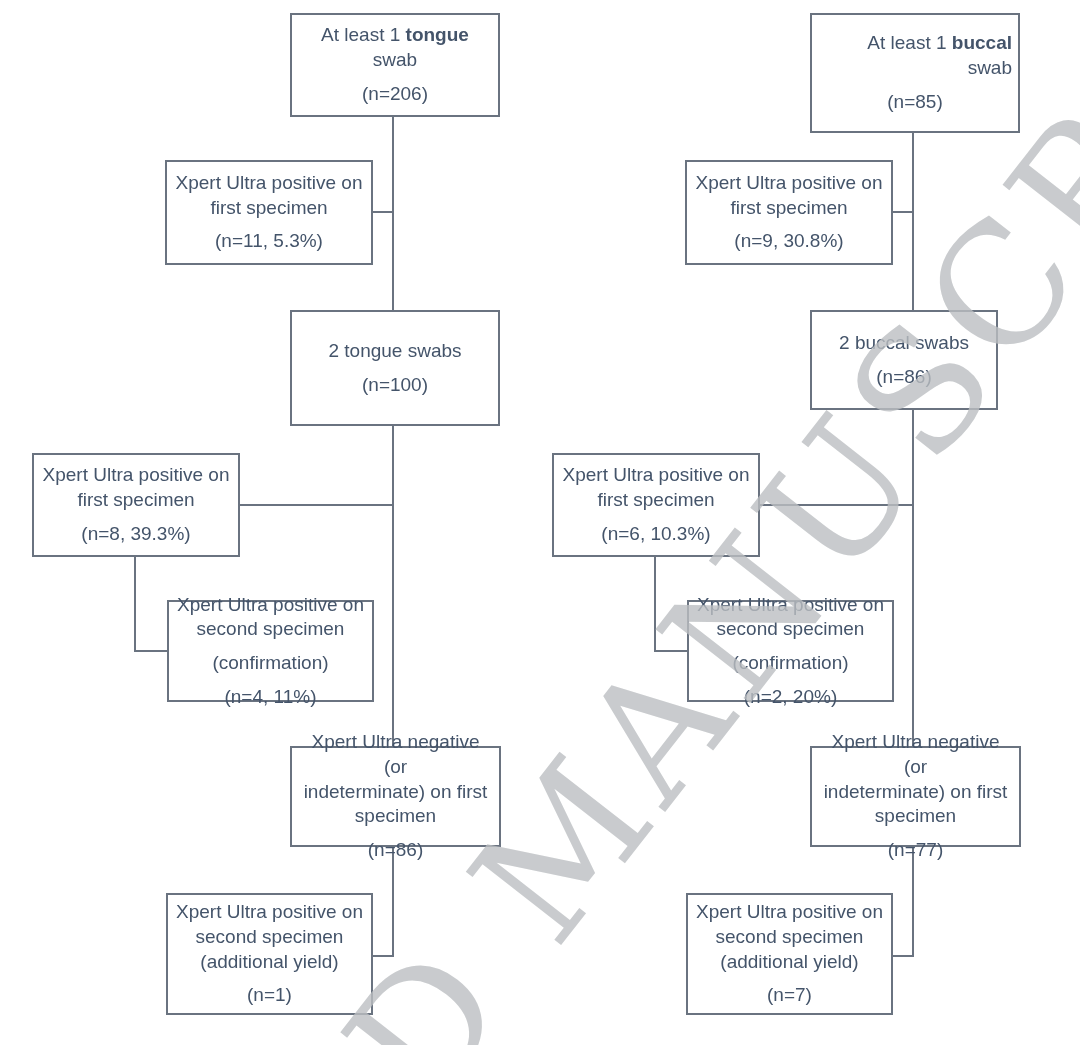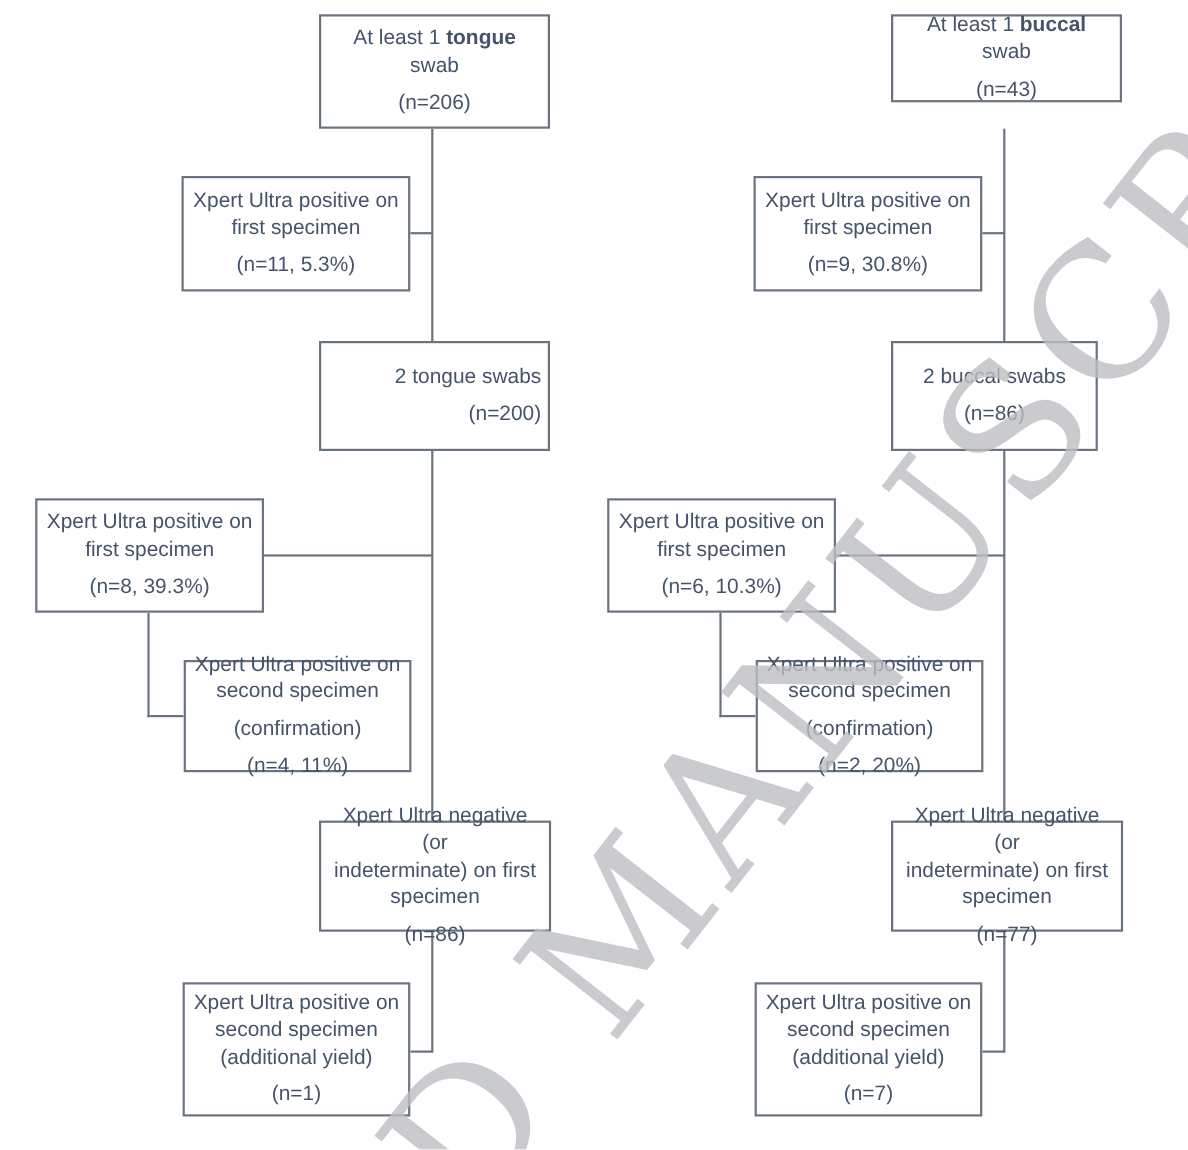--- a/index.html
+++ b/index.html
@@ -24,36 +24,36 @@
     font-family:"DejaVu Serif", serif;
     font-size:165px; letter-spacing:10px; line-height:1;
     color:#bcbfc2; opacity:0.8; white-space:nowrap;
     pointer-events:none; z-index:9;
   }
   .b { font-weight:700; }
 
   
   .L-b1 { left:290px; top:13px;  width:210px; height:104px; }
   .L-b2 { left:165px; top:160px; width:208px; height:105px; }
-  .L-b3 { left:290px; top:310px; width:210px; height:100px;align-items:flex-end; }
+  .L-b3 { left:290px; top:310px; width:210px; height:116px; }
   .L-b4 { left:32px;  top:453px; width:208px; height:104px; }
   .L-b5 { left:167px; top:600px; width:207px; height:102px; }
   .L-b6 { left:290px; top:746px; width:211px; height:101px; }
   .L-b7 { left:166px; top:893px; width:207px; height:122px; }
   .L-c1 { left:392px; top:117px; width:2px;   height:193px; }
   .L-c2 { left:373px; top:211px; width:20px;  height:2px; }
   .L-c3 { left:392px; top:410px; width:2px;   height:336px; }
   .L-c4 { left:240px; top:504px; width:153px; height:2px; }
   .L-c5 { left:134px; top:557px; width:2px;   height:95px; }
   .L-c6 { left:134px; top:650px; width:33px;  height:2px; }
   .L-c7 { left:392px; top:847px; width:2px;   height:110px; }
   .L-c8 { left:373px; top:955px; width:20px;  height:2px; }
 
   
-  .R-b1 { left:810px; top:13px;  width:210px; height:80px; }
+  .R-b1 { left:810px; top:13px;  width:210px; height:120px;text-align:right; }
   .R-b2 { left:685px; top:160px; width:208px; height:105px; }
   .R-b3 { left:810px; top:310px; width:188px; height:100px; }
   .R-b4 { left:552px; top:453px; width:208px; height:104px; }
   .R-b5 { left:687px; top:600px; width:207px; height:102px; }
   .R-b6 { left:810px; top:746px; width:211px; height:101px; }
   .R-b7 { left:686px; top:893px; width:207px; height:122px; }
   .R-c1 { left:912px; top:117px; width:2px;   height:193px; }
   .R-c2 { left:893px; top:211px; width:20px;  height:2px; }
   .R-c3 { left:912px; top:410px; width:2px;   height:336px; }
   .R-c4 { left:760px; top:504px; width:153px; height:2px; }
@@ -82,21 +82,21 @@
   </div>
 
   <div class="box L-b2">
     <span class="t">Xpert Ultra positive on
 first specimen</span>
     <span class="t">(n=11, 5.3%)</span>
   </div>
 
   <div class="box L-b3">
     <span class="t">2 tongue swabs</span>
-    <span class="t">(n=200)</span>
+    <span class="t">(n=100)</span>
   </div>
 
   <div class="box L-b4">
     <span class="t">Xpert Ultra positive on
 first specimen</span>
     <span class="t">(n=8, 39.3%)</span>
   </div>
 
   <div class="box L-b5">
     <span class="t">Xpert Ultra positive on
@@ -123,21 +123,21 @@
   <div class="line R-c2"></div>
   <div class="line R-c3"></div>
   <div class="line R-c4"></div>
   <div class="line R-c5"></div>
   <div class="line R-c6"></div>
   <div class="line R-c7"></div>
   <div class="line R-c8"></div>
 
   <div class="box R-b1">
     <span class="t"><span>At least 1 </span><span class="b">buccal</span><span> swab</span></span>
-    <span class="t">(n=43)</span>
+    <span class="t">(n=85)</span>
   </div>
 
   <div class="box R-b2">
     <span class="t">Xpert Ultra positive on
 first specimen</span>
     <span class="t">(n=9, 30.8%)</span>
   </div>
 
   <div class="box R-b3">
     <span class="t">2 buccal swabs</span>

